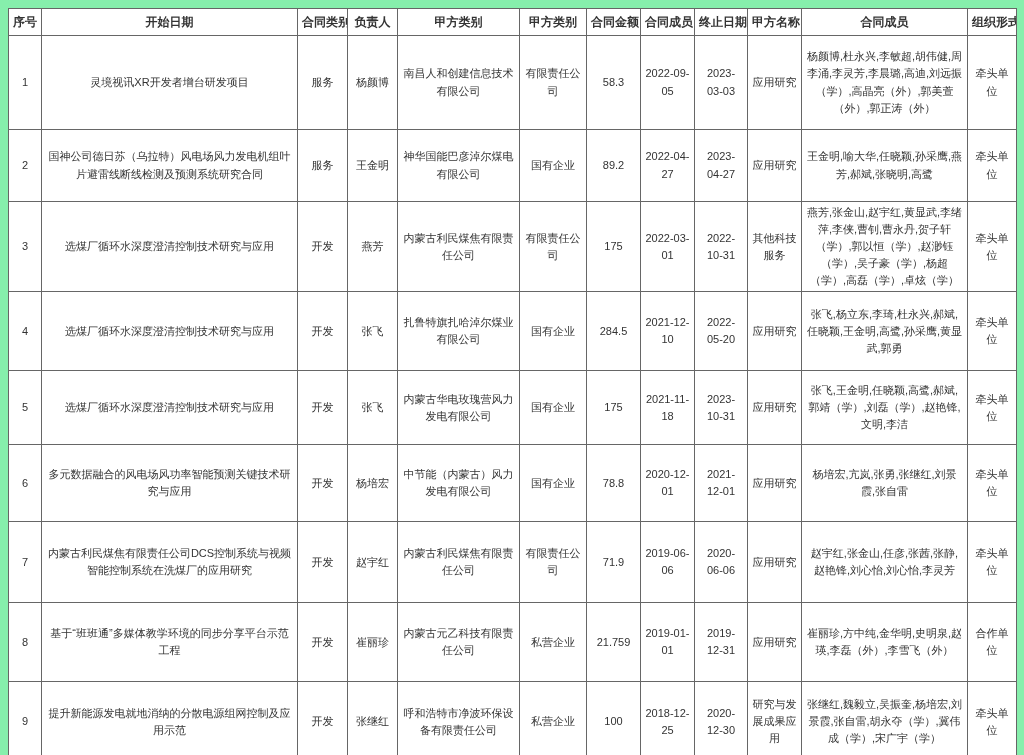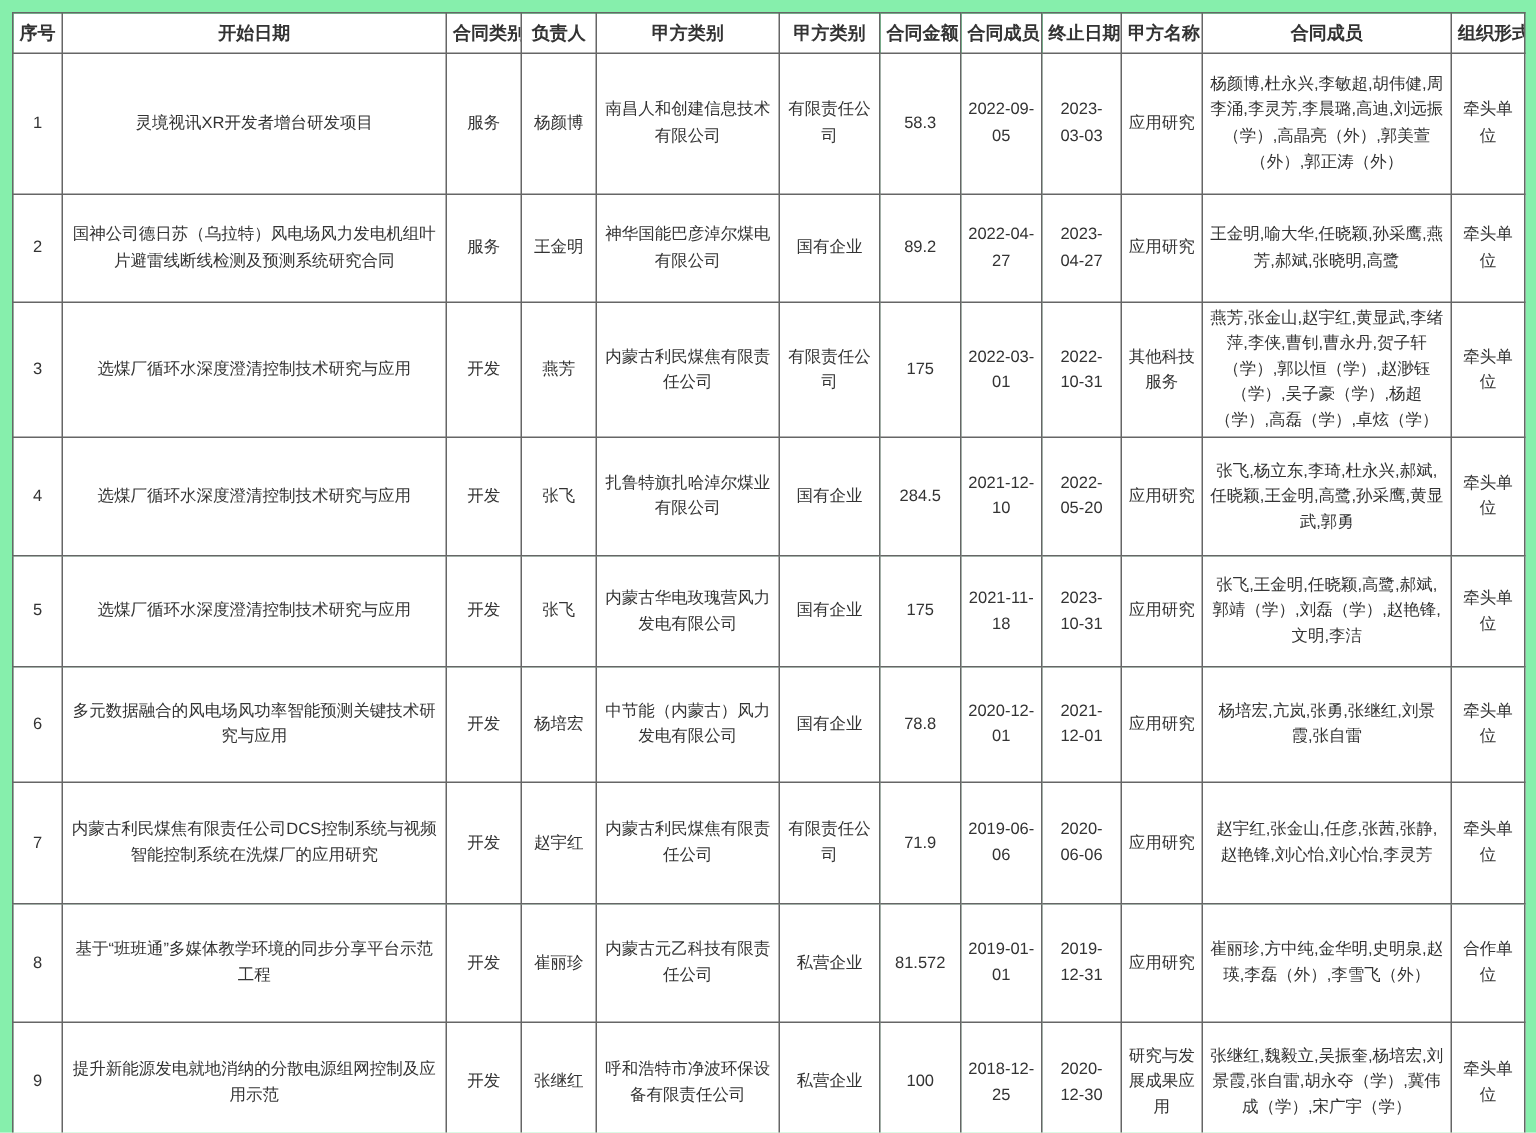--- a/index.html
+++ b/index.html
@@ -189,21 +189,21 @@
           <td>赵宇红,张金山,任彦,张茜,张静,赵艳锋,刘心怡,刘心怡,李灵芳</td>
           <td>牵头单位</td>
         </tr>
         <tr style="height: 79px;">
           <td>8</td>
           <td>基于“班班通”多媒体教学环境的同步分享平台示范工程</td>
           <td>开发</td>
           <td>崔丽珍</td>
           <td>内蒙古元乙科技有限责任公司</td>
           <td>私营企业</td>
-          <td>81.572</td>
+          <td>21.759</td>
           <td>2019-01-01</td>
           <td>2019-12-31</td>
           <td>应用研究</td>
           <td>崔丽珍,方中纯,金华明,史明泉,赵瑛,李磊（外）,李雪飞（外）</td>
           <td>合作单位</td>
         </tr>
         <tr style="height: 80px;">
           <td>9</td>
           <td>提升新能源发电就地消纳的分散电源组网控制及应用示范</td>
           <td>开发</td>

